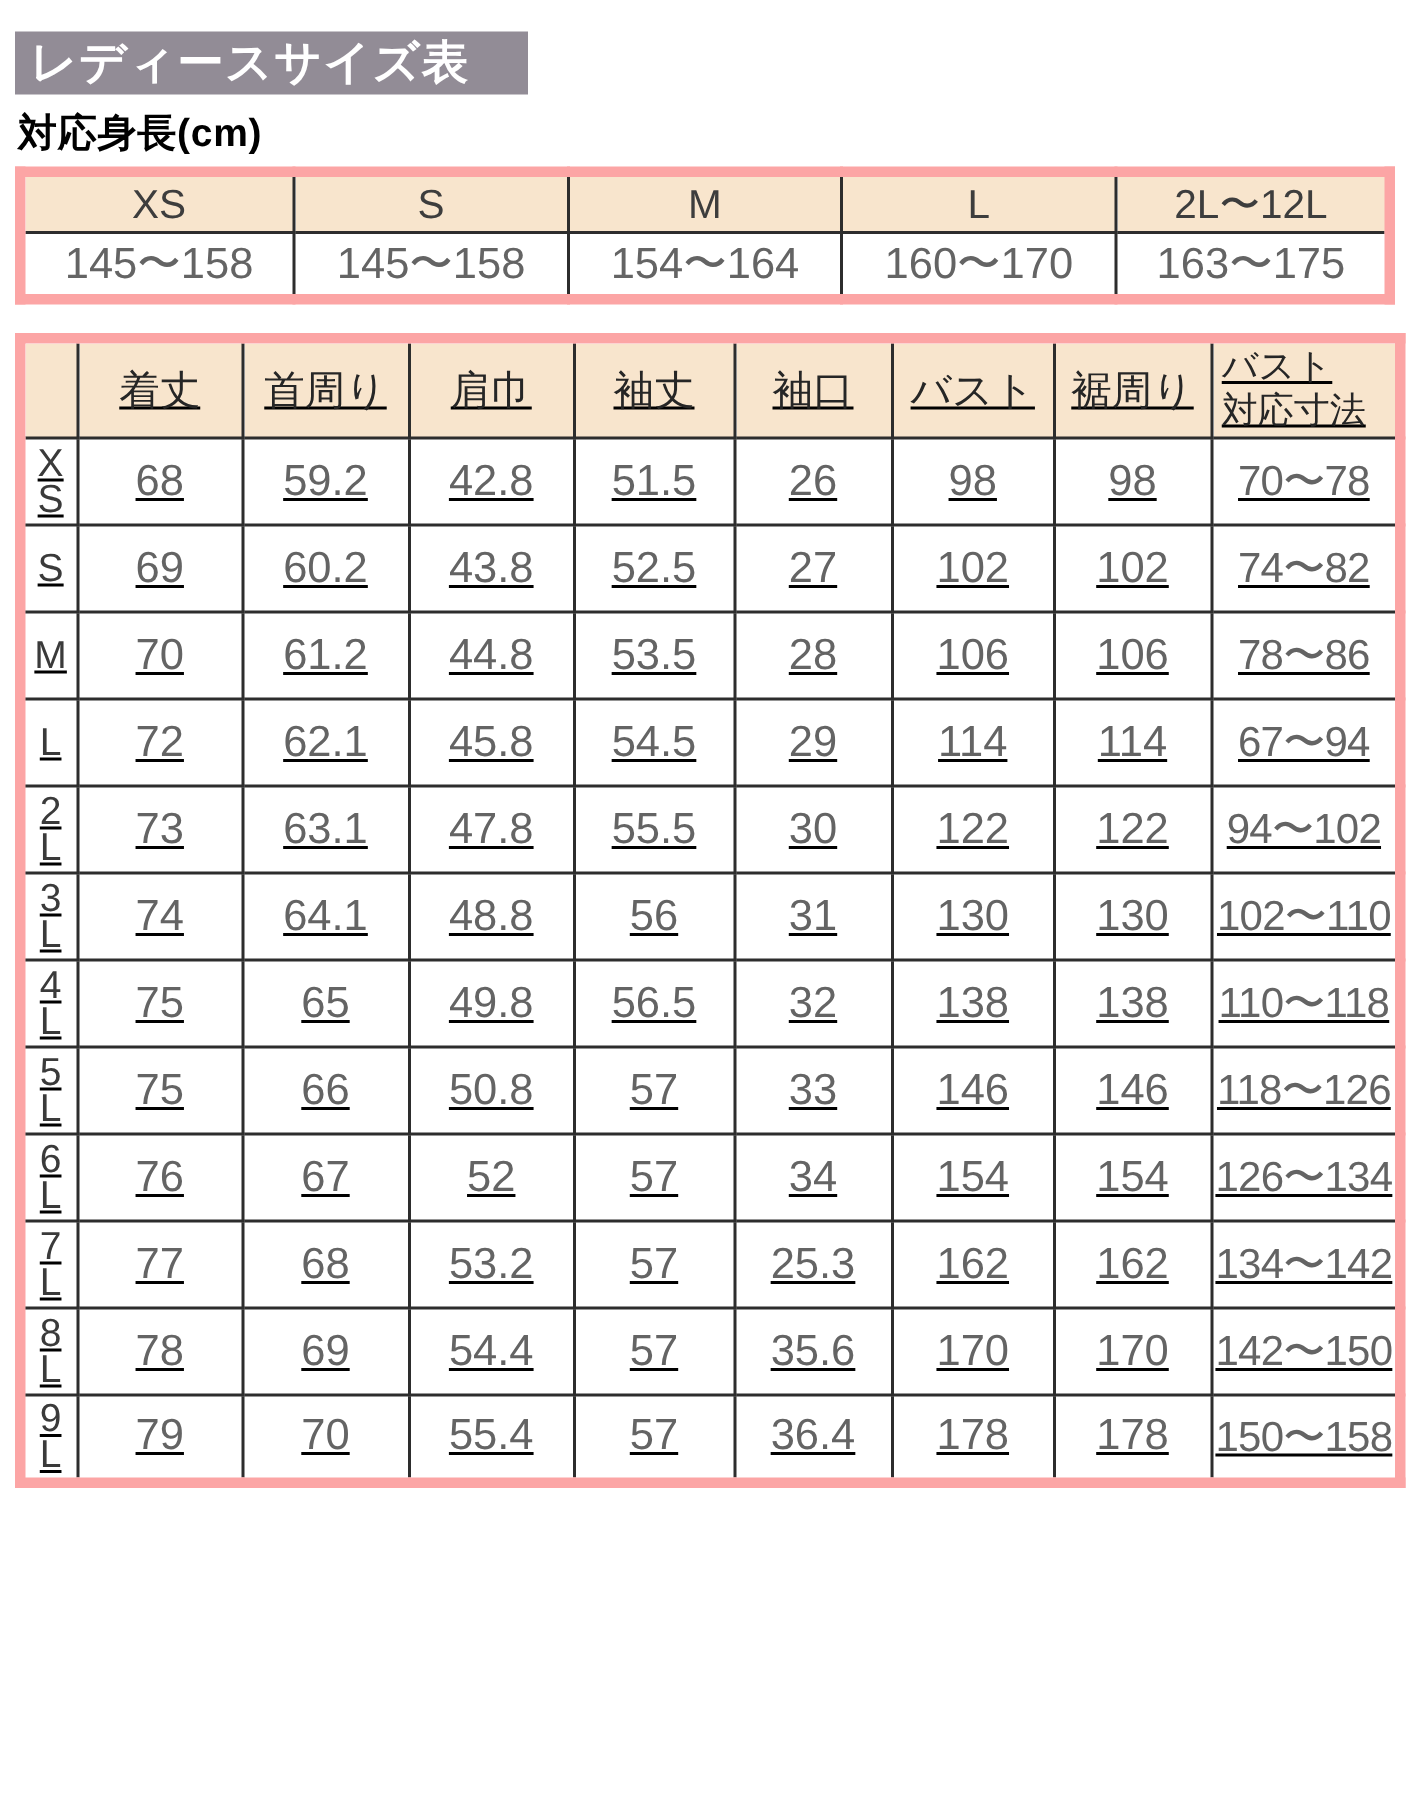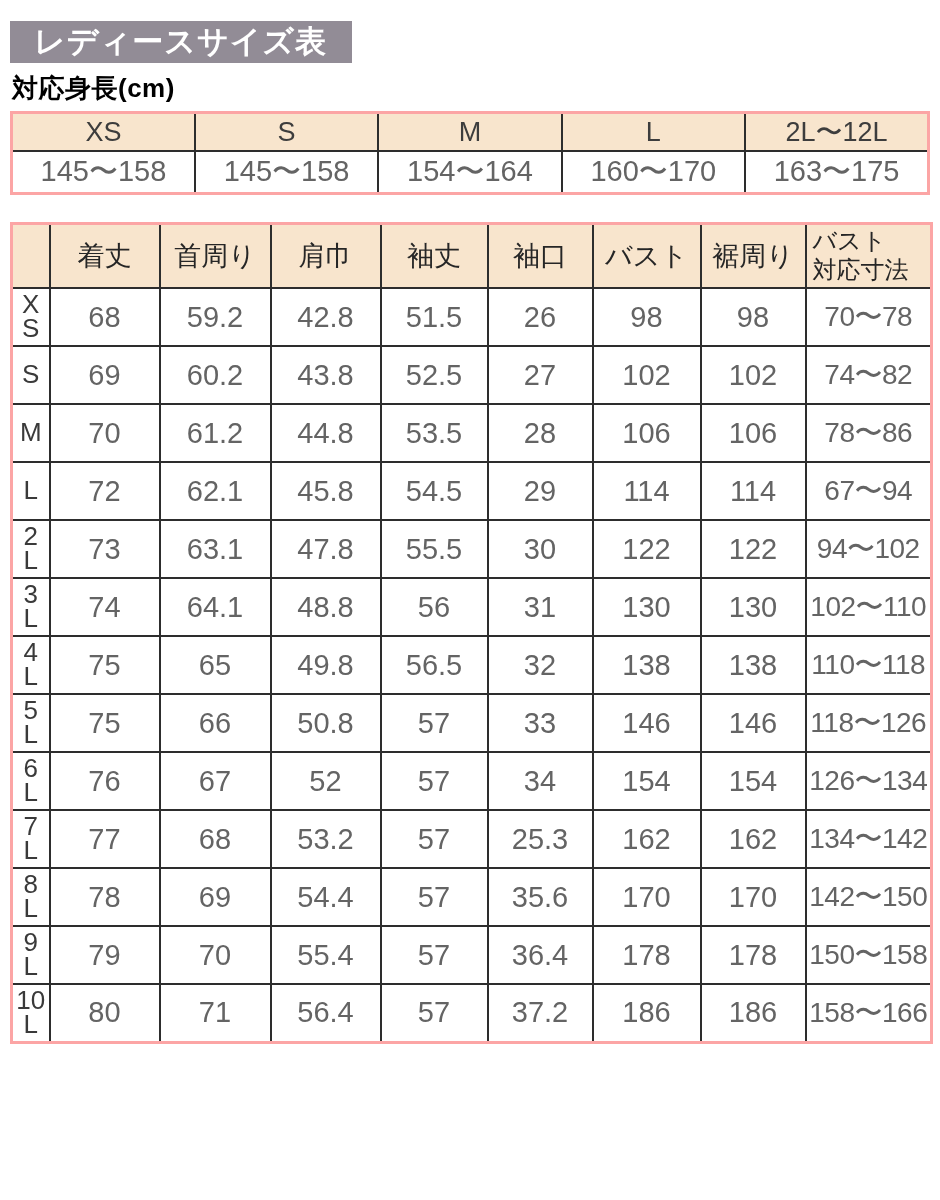--- a/index.html
+++ b/index.html
@@ -18,21 +18,21 @@
 
   
   .title-bar {
     position: absolute;
     left: 10px; top: 21px;
     width: 342px; height: 42px;
     background: #928c96;
     color: #ffffff;
     display: flex;
     align-items: center;
-    padding-left: 24px;
+    padding-left: 10px;
     box-sizing: border-box;
     font-size: 31px;
     font-weight: bold;
     letter-spacing: 1px;
   }
 
   
   .height-heading {
     position: absolute;
     left: 12px; top: 71px;
@@ -41,21 +41,21 @@
     color: #000000;
     letter-spacing: 0.5px;
     text-align: center;
   }
 
   table {
     border-collapse: collapse;
     table-layout: fixed;
   }
   .height-table, .size-table {
-    border: 3px solid #fca5a5;
+    border: 7px solid #fca5a5;
     background: #ffffff;
   }
   .height-table th, .height-table td,
   .size-table th, .size-table td {
     border: 2px solid #2d2d2d;
     text-align: center;
     vertical-align: middle;
     padding: 0;
     overflow: hidden;
   }
@@ -77,20 +77,21 @@
     height: 38px;
     font-size: 29px;
     color: #646464;
   }
 
   
   .size-table {
     position: absolute;
     left: 10px; top: 222px;
     width: 920px;
+    text-decoration: underline;
   }
   .size-table thead th {
     height: 62px;
     background: #f8e5cd;
     font-size: 27px;
     font-weight: normal;
     color: #262626;
   }
   .size-table thead th.bust-range {
     text-align: left;
@@ -337,30 +338,16 @@
           </th>
           <td>79</td>
           <td>70</td>
           <td>55.4</td>
           <td>57</td>
           <td>36.4</td>
           <td>178</td>
           <td>178</td>
           <td>150〜158</td>
         </tr>
-        <tr>
-          <th>
-            <span>10</span>
-            <span>L</span>
-          </th>
-          <td>80</td>
-          <td>71</td>
-          <td>56.4</td>
-          <td>57</td>
-          <td>37.2</td>
-          <td>186</td>
-          <td>186</td>
-          <td>158〜166</td>
-        </tr>
       </tbody>
   </table>
 
 </div>
 
 </body></html>

